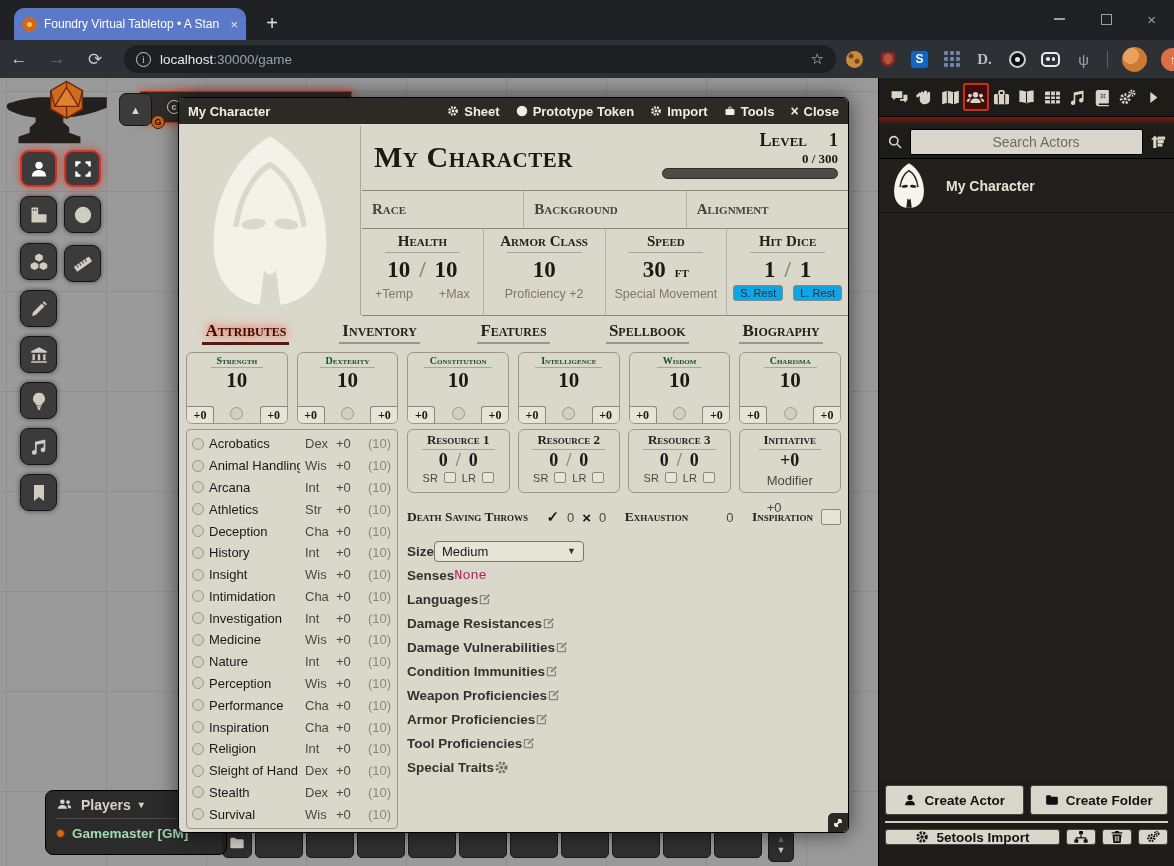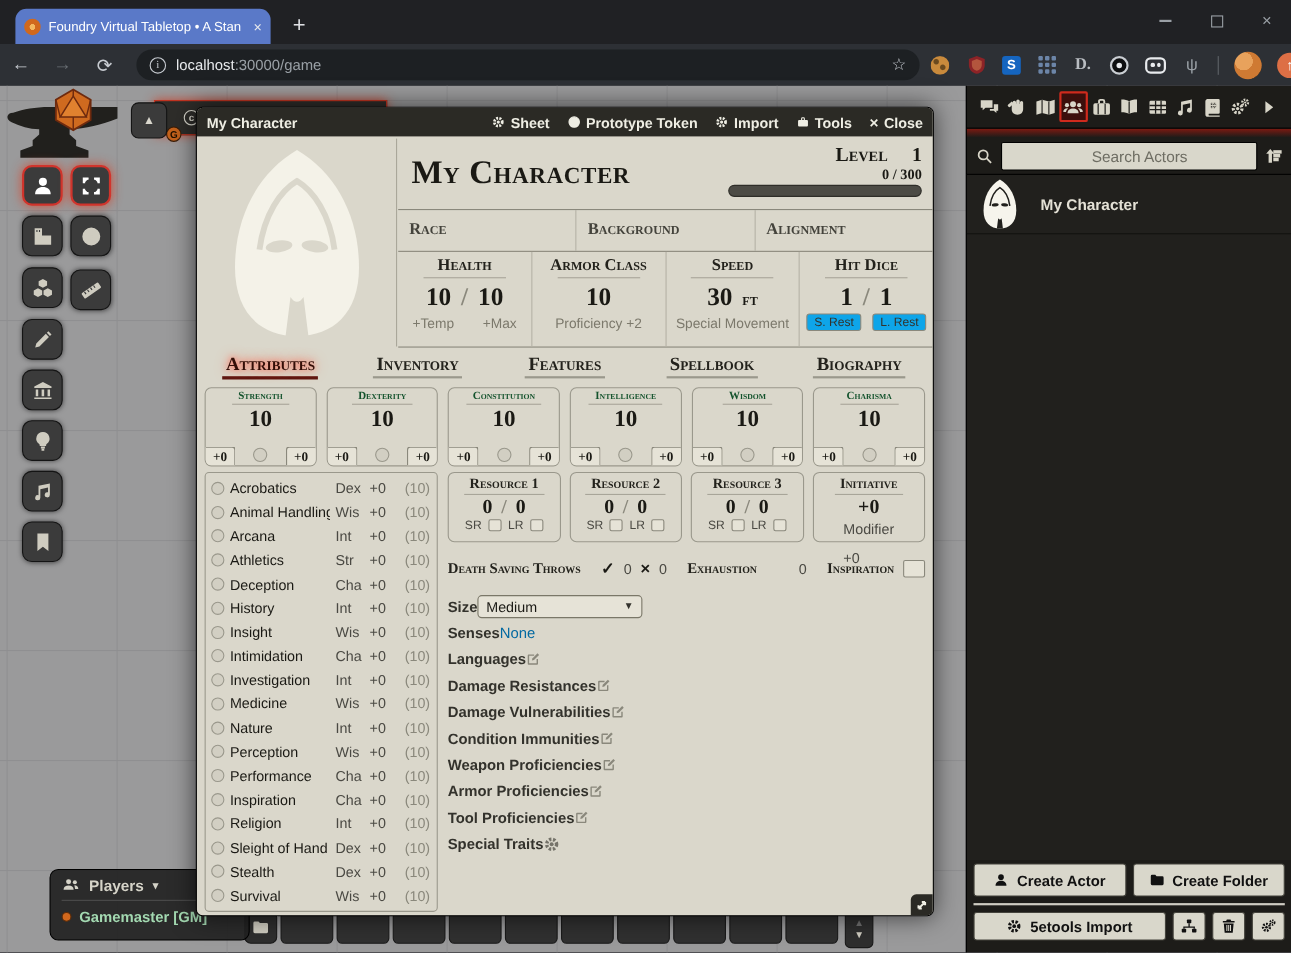--- a/index.html
+++ b/index.html
@@ -191,21 +191,21 @@
     justify-content:space-between;}
   .dr-g{display:flex;align-items:center;gap:8px;}
   .dr-label{font-size:13.5px;color:#23221c;}
   .dr-glyph{font-weight:700;font-size:15px;color:#1a1914;}
   .dr-num{font-size:13px;color:#4a4943;}
   .insp-box{width:20px;height:16px;background:#e6e3d7;border:1px solid #8a887c;border-radius:2px;}
 
   .traits{margin-top:11px;}
   .trait-row{height:24px;display:flex;align-items:center;justify-content:flex-start;}
   .t-label{font-weight:700;font-size:13.5px;color:#33322c;}
-  .t-value{font-size:13.5px;color:#0369a1;}
+  .t-value{font-size:13.5px;color:#be185d;font-family:Liberation Mono, monospace;}
   .t-select{width:150px;height:21px;background:#e6e3d7;border:1px solid #7a7768;border-radius:4px;
     display:flex;align-items:center;padding:0 7px;font-size:13px;color:#1a1914;}
   .t-select .dd{margin-left:auto;font-size:9px;color:#33322c;}
   .t-edit{width:14px;height:14px;fill:#8a887c;}
   .t-gear{width:15px;height:15px;color:#75736a;}
   .resize-h{position:absolute;right:0;bottom:0;width:20px;height:19px;background:#2b2a25;
     border-top-left-radius:5px;display:flex;align-items:center;justify-content:center;}
   .resize-h svg{width:12px;height:12px;stroke:#efeee4;stroke-width:2.4;fill:none;}
 
   
@@ -229,21 +229,21 @@
   .actor-row{height:54px;display:flex;align-items:center;gap:14px;padding:0 6px;
     border-bottom:1px solid #121210;}
   .actor-avatar{width:47px;height:47px;color:#f6f4ec;display:flex;align-items:center;justify-content:center;}
   .actor-name{font-weight:700;font-size:14px;color:#e4e1d6;}
   .sb-footer{position:absolute;left:0;right:0;bottom:0;height:84px;padding:3px 6px 8px;}
   .sbf-row1{display:flex;gap:6px;height:30px;}
   .sb-btn{flex:1;background:#d9d7cb;border:1px solid #44433c;border-radius:3px;color:#111;
     font-weight:700;font-size:13.5px;display:flex;align-items:center;justify-content:center;gap:7px;}
   .sb-btn svg{width:14px;height:14px;fill:#111;}
   .sbf-div{height:2px;background:#cfccc2;margin:6px 0;}
-  .sbf-row2{display:flex;gap:6px;height:26px;}
+  .sbf-row2{display:flex;gap:6px;height:16px;}
   .sb-btn.wide{flex:1;}
   .sb-sq{width:30px;flex:none;background:#d9d7cb;border:1px solid #44433c;border-radius:3px;
     display:flex;align-items:center;justify-content:center;}
   .sb-sq svg{width:16px;height:16px;fill:#111;}
 </style>
 </head>
 <body>
 
 <div class="screen">
 

